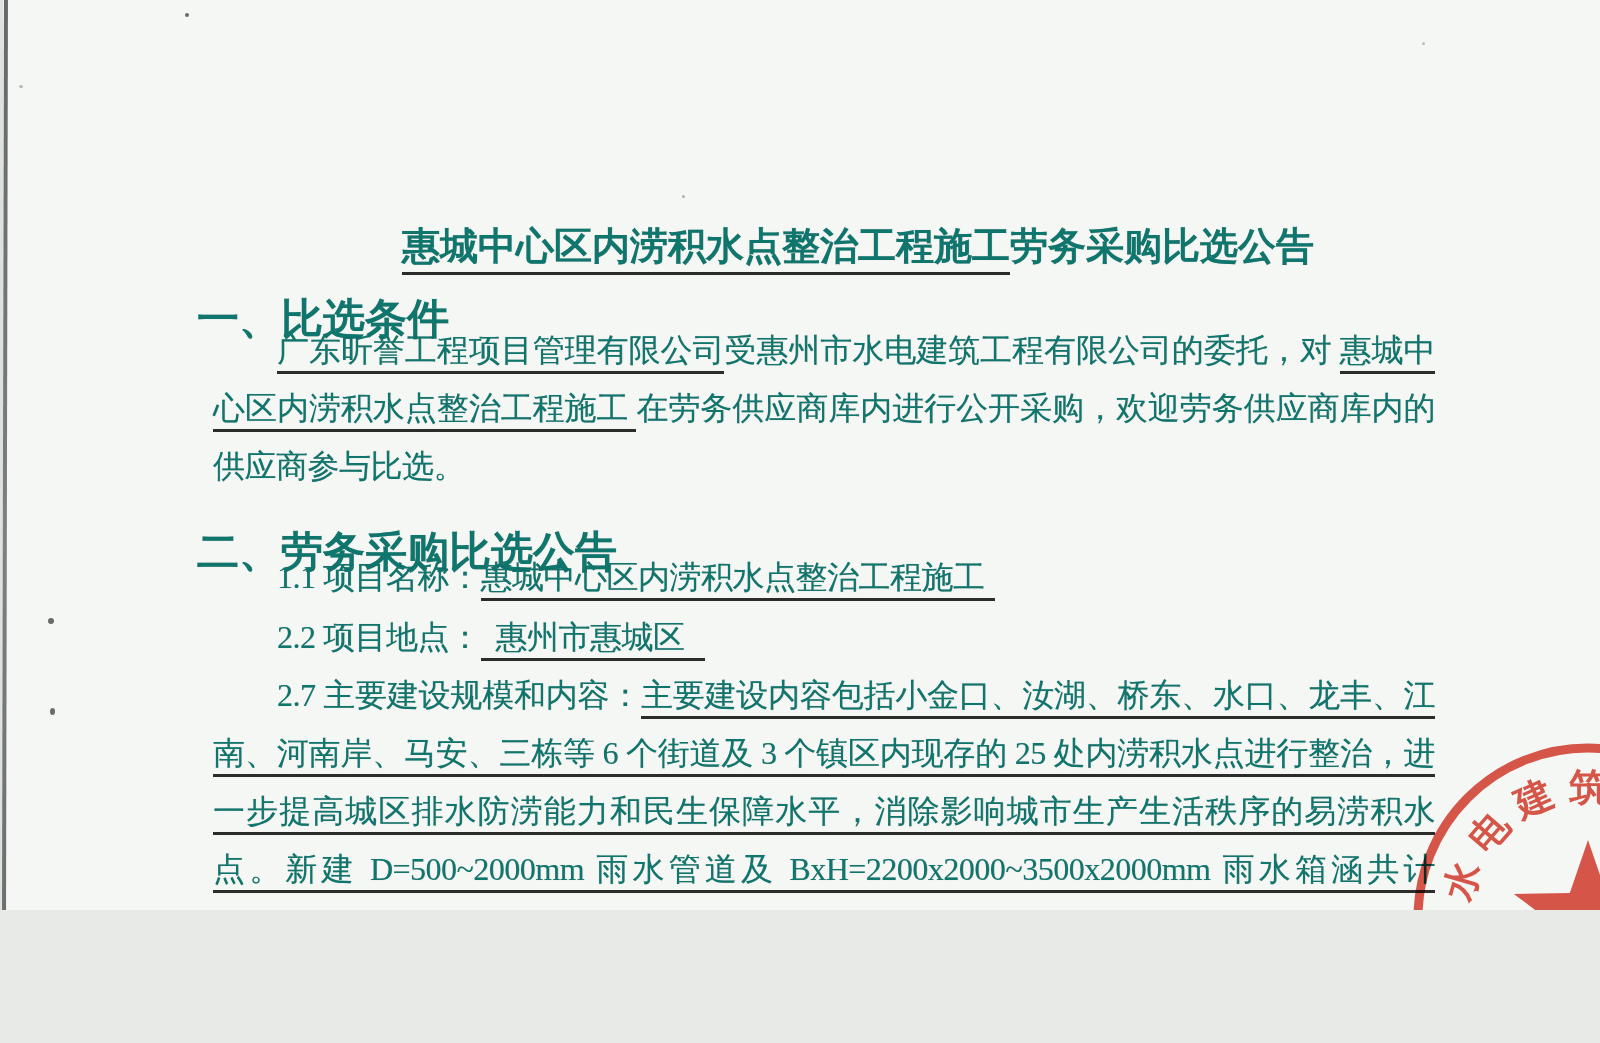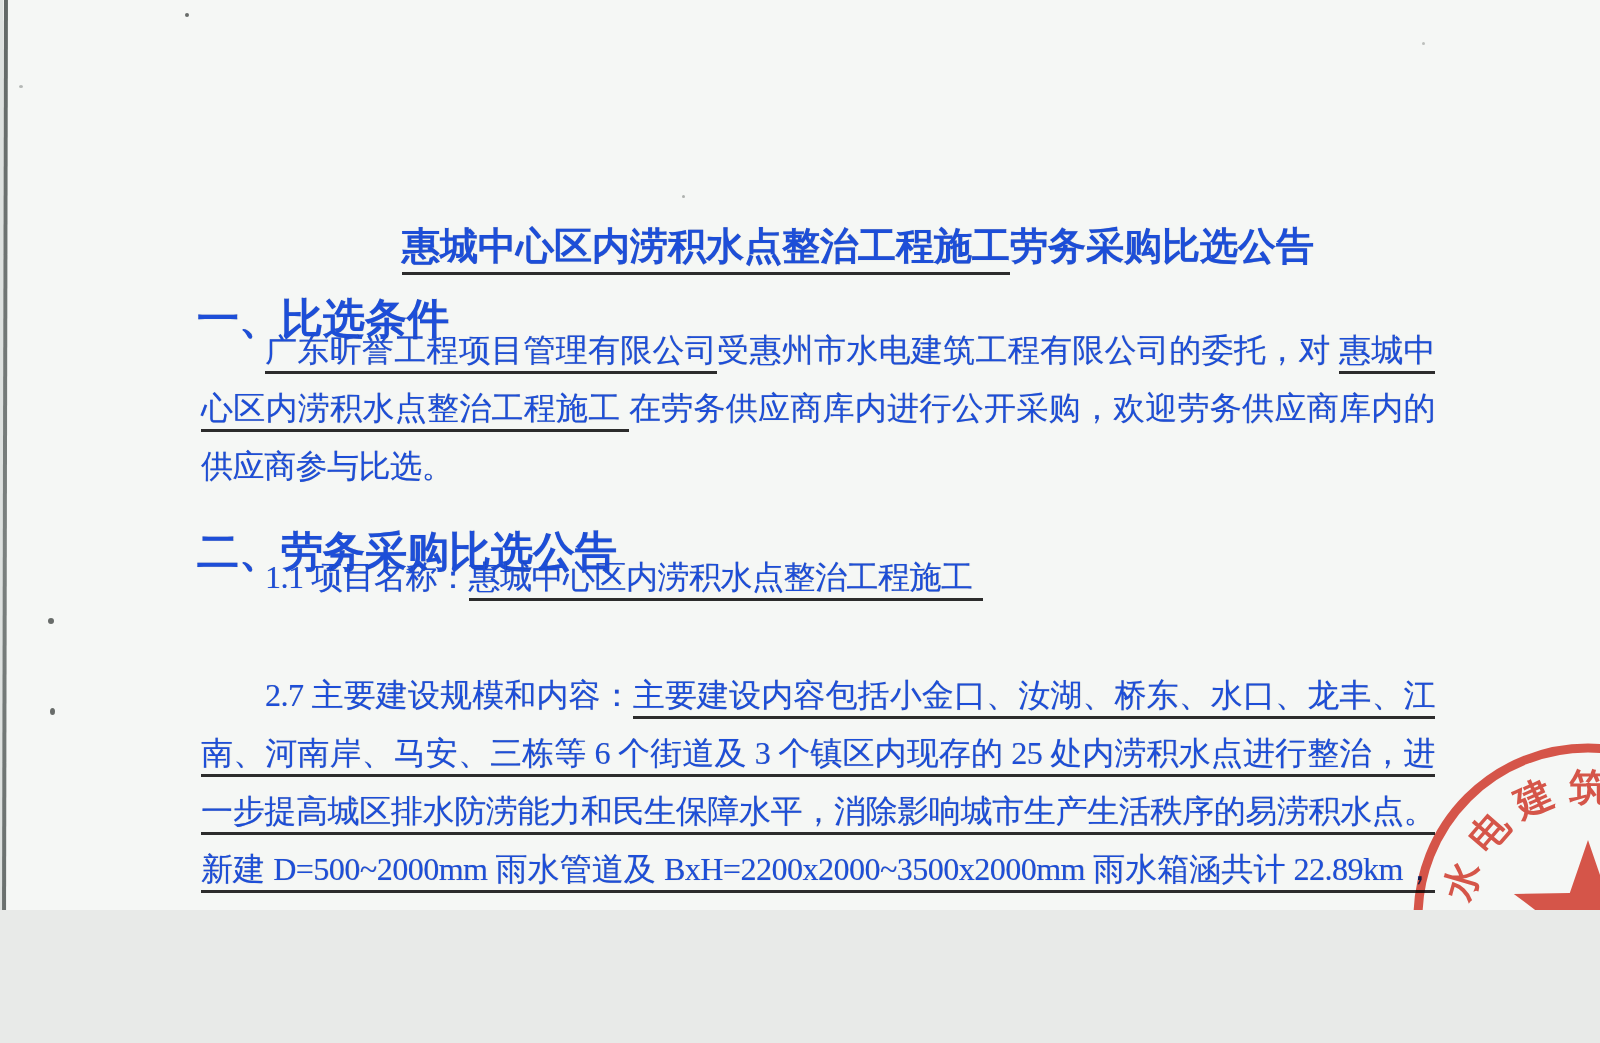--- a/index.html
+++ b/index.html
@@ -2,21 +2,21 @@
 <html><head>
 <meta charset="utf-8">
 <style>
   html,body { margin:0; padding:0; background:#e8eae8; }
   .page {
     position:relative;
     width:1600px; height:910px;
     background:#f5f7f5;
     overflow:hidden;
     font-family:"Liberation Serif","DejaVu Serif",serif;
-    color:#1d4ed8;
+    color:#0f766e;
   }
   
   .edge-strip { position:absolute; left:0; top:0; width:3px; height:100%; background:#dde1df; }
   .edge-line  { position:absolute; left:3px; top:0; width:4px; height:100%;
                 background:linear-gradient(#626866,#7b817f 60%,#6a706e); transform:skewX(-0.12deg); }
   .speck { position:absolute; border-radius:50%; background:#686c6a; }
   .speck.s1 { left:185px; top:13px;  width:4px; height:4px; }
   .speck.s2 { left:19px;  top:85px;  width:4px; height:3px; opacity:.45; }
   .speck.s3 { left:48px;  top:618px; width:6px; height:6px; }
   .speck.s4 { left:50px;  top:708px; width:5px; height:7px; }
@@ -30,21 +30,21 @@
   .title {
     position:absolute; top:197px; left:0; right:0;
     text-align:center; transform:translateX(42px);
     font-size:38px; font-weight:bold; line-height:48px;
     white-space:nowrap;
   }
   .h { position:absolute; left:0; font-size:42px; font-weight:bold; line-height:50px; }
   .h.one { top:259px;text-align:right; }
   .h.two { top:492px; }
   .para, .item {
-    position:absolute; left:4px; right:0;
+    position:absolute; left:16px; right:0;
     font-size:32px; line-height:58px; letter-spacing:-0.5px;
     text-indent:2em; margin:0;
   }
   .para { text-align:justify; }
   .p1  { top:321px; }
   .i21 { top:548px; }
   .i22 { top:608px; }
   .i23 { top:666px; }
 
   .u {
@@ -88,20 +88,21 @@
     <h1 class="title"><span class="u">惠城中心区内涝积水点整治工程施工</span><span>劳务采购比选公告</span></h1>
 
     <h2 class="h one">一、比选条件</h2>
 
     <p class="para p1"><span class="u">广东昕誉工程项目管理有限公司</span><span>受惠州市水电建筑工程有限公司的委托，对 </span><span class="u">惠城中心区内涝积水点整治工程施工 </span><span>在劳务供应商库内进行公开采购，欢迎劳务供应商库内的供应商参与比选。</span></p>
 
     <h2 class="h two">二、劳务采购比选公告</h2>
 
     <p class="item i21"><span>1.1 项目名称：</span><span class="u padr">惠城中心区内涝积水点整治工程施工</span></p>
 
+    <p class="item i22"><span>2.2 项目地点：</span><span class="u pad">惠州市惠城区</span></p>
 
     <p class="para i23"><span>2.7 主要建设规模和内容：</span><span class="u">主要建设内容包括小金口、汝湖、桥东、水口、龙丰、江南、河南岸、马安、三栋等 6 个街道及 3 个镇区内现存的 25 处内涝积水点进行整治，进一步提高城区排水防涝能力和民生保障水平，消除影响城市生产生活秩序的易涝积水点。新建 D=500~2000mm 雨水管道及 BxH=2200x2000~3500x2000mm 雨水箱涵共计 22.89km，新建 D=300~600mm 污水管段共计 2.66km，现状箱涵清淤 2.35km，新建/改造雨水泵站 4 座、污水泵站 1 座。</span></p>
 
   </main>
 
   <svg class="seal" viewBox="0 0 400 400">
     <circle class="ring seal-paint" cx="200" cy="200" r="170" stroke="#db4638"></circle>
     <polygon class="seal-paint-fill" points="200,122 218.2,174.9 274.2,175.9 229.5,209.6 245.9,263.1 200,231 154.1,263.1 170.5,209.6 125.8,175.9 181.8,174.9" fill="#db4638"></polygon>
     <g id="seal-ring-text">
         <text x="130.83084255309157" y="306.51116212906885" transform="rotate(-147 130.83084255309157 306.51116212906885)" class="seal-char" fill="#db4638">惠</text>

